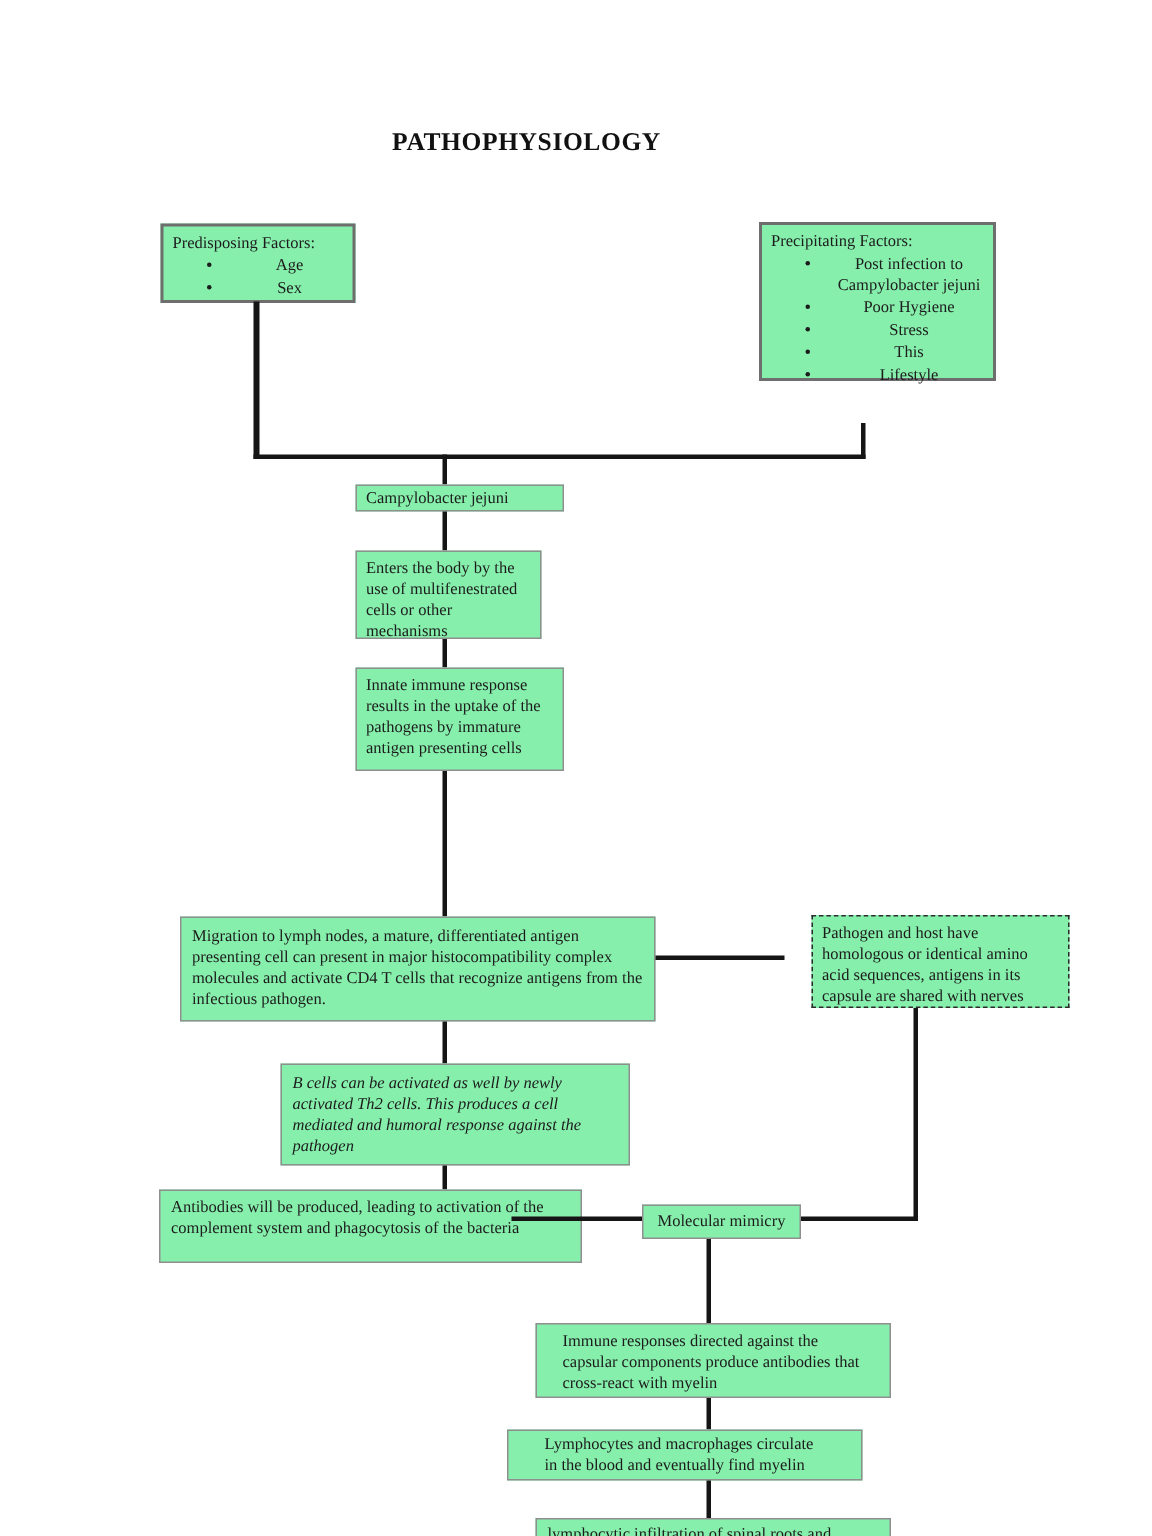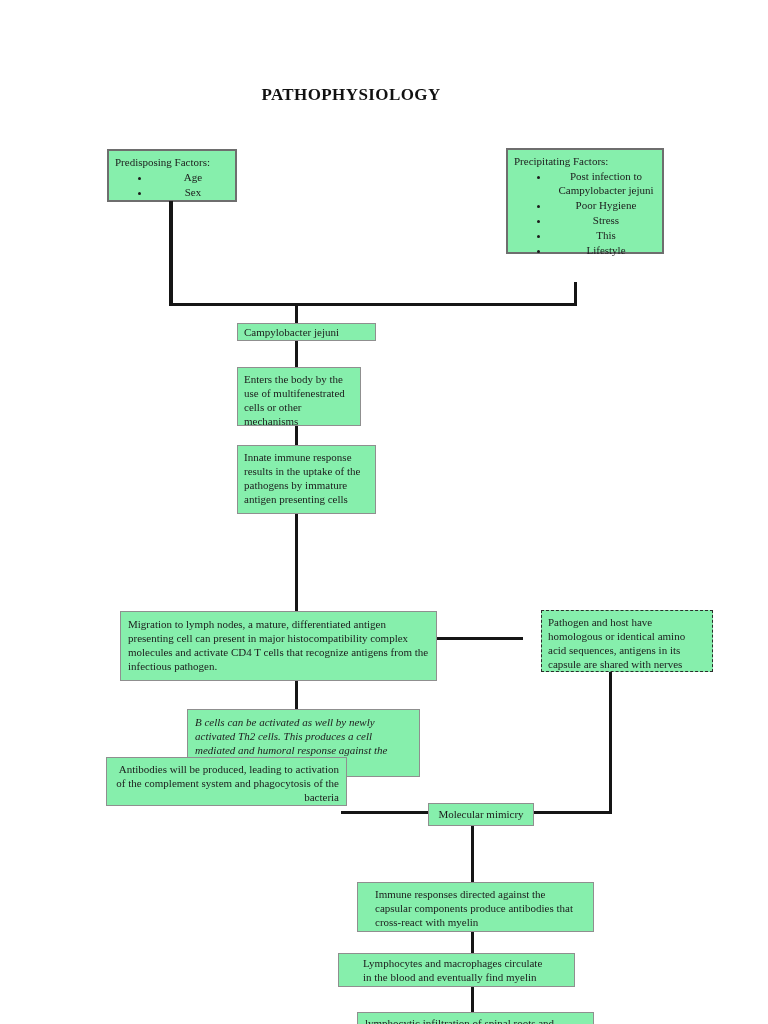--- a/index.html
+++ b/index.html
@@ -121,21 +121,21 @@
   </div>
 
   <div class="line" style="left:295px; top:681px; width:3px; height:28px;"></div>
 
   <div class="box" style="left:187px; top:709px; width:233px; height:68px; padding:5px 7px;font-style:italic;">
     <span>B cells can be activated as well by newly activated Th2 cells. This produces a cell mediated and humoral response against the pathogen</span>
   </div>
 
   <div class="line" style="left:295px; top:777px; width:3px; height:16px;"></div>
 
-  <div class="box" style="left:106px; top:757px; width:241px; height:49px; padding:4px 7px;text-align:right;">
+  <div class="box" style="left:106px; top:793px; width:282px; height:49px; padding:4px 7px;">
     <span>Antibodies will be produced, leading to activation of the complement system and phagocytosis of the bacteria</span>
   </div>
 
   <div class="line" style="left:341px; top:811px; width:87px; height:3px;"></div>
 
   <div class="box center" style="left:428px; top:803px; width:106px; height:23px;">
     <span>Molecular mimicry</span>
   </div>
 
   <div class="line" style="left:609px; top:672px; width:3px; height:142px;"></div>

